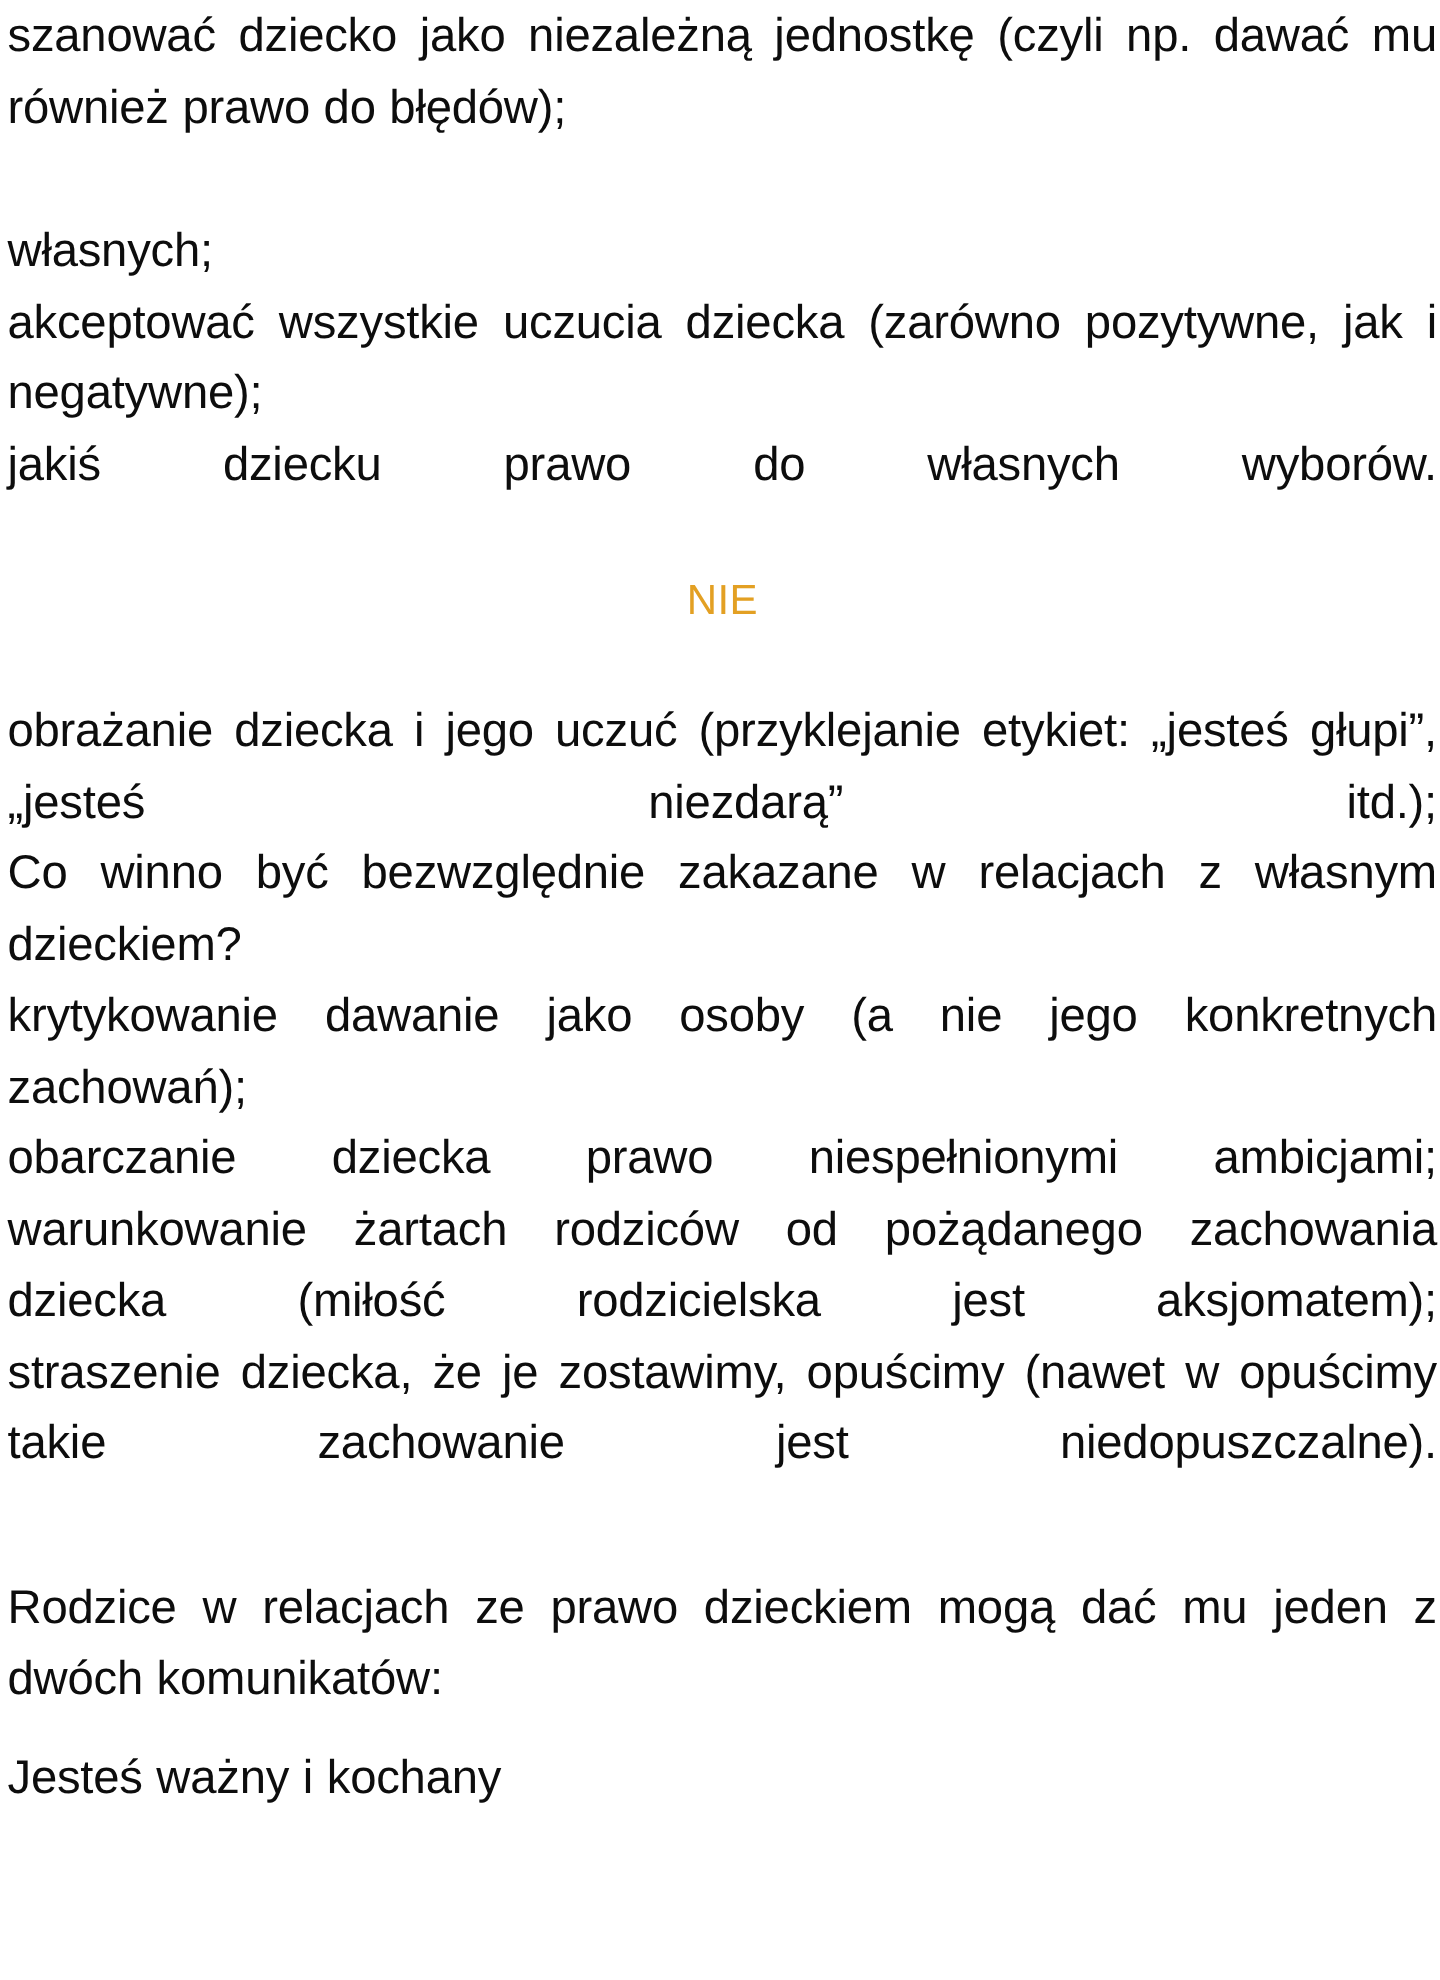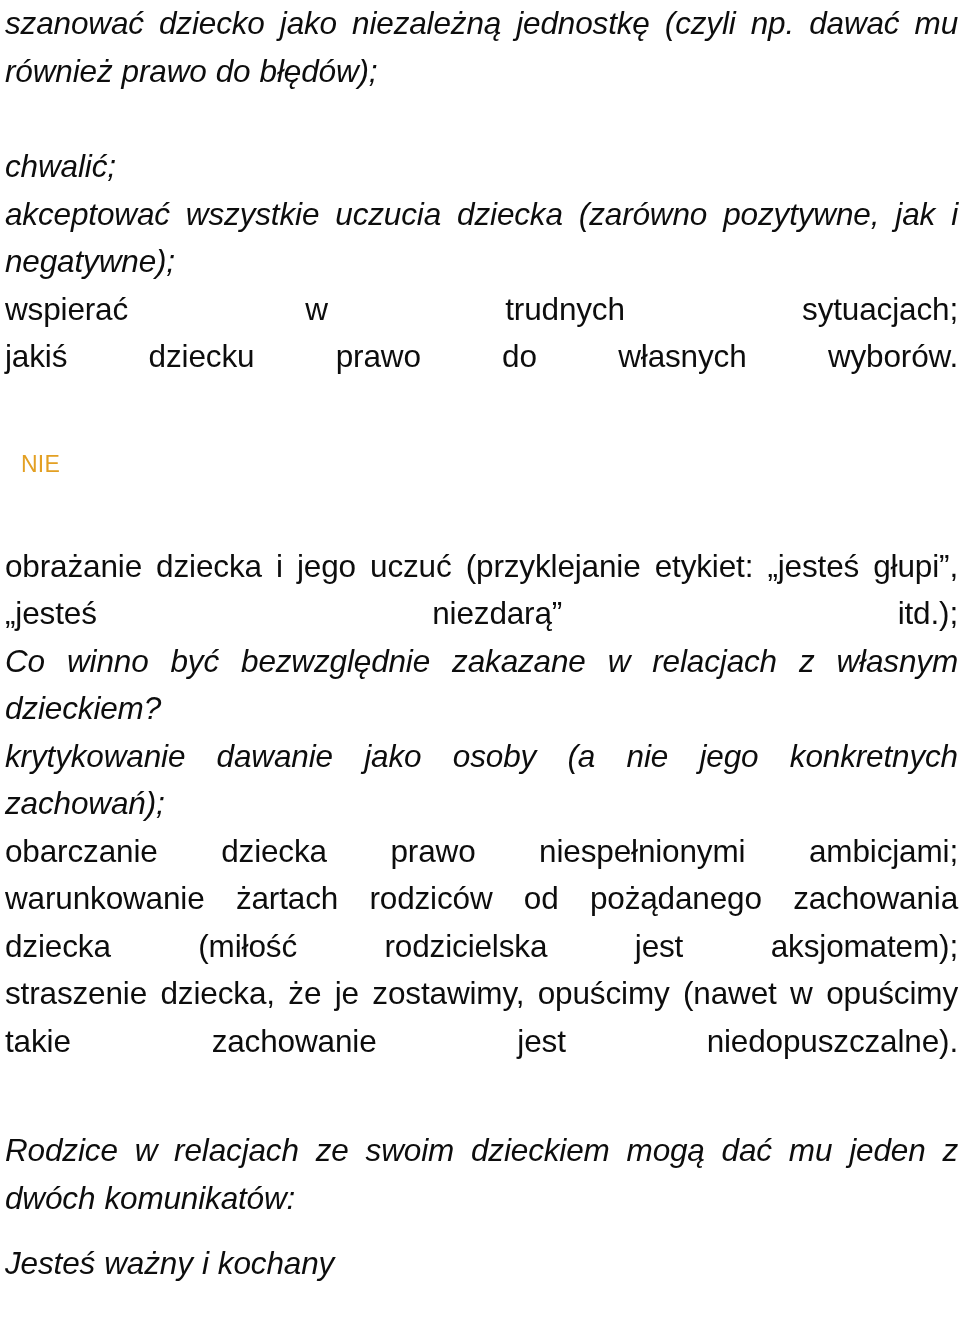--- a/index.html
+++ b/index.html
@@ -34,51 +34,49 @@
     word-spacing: 0.5px;
     margin: 0;
     hyphens: none;
   }
   
   .para.justify-last {
     text-align-last: justify;
   }
   .para.last-normal {
     text-align-last: left;
-    font-style: italic;
   }
 
   .spacer-sm { height: 18px; }
   .spacer-md { height: 48px; }
   .spacer-lg { height: 52px; }
   .spacer-xl { height: 62px; }
 
   .heading-nie {
-    font-size: 23px;
+    font-size: 28px;
     line-height: 30px;
     color: #E3A023;
-    margin: 16px;
+    margin: 0;
     letter-spacing: 0.2px;
-    text-align: left;
+    text-align: center;
   }
 </style>
 </head>
 <body>
 
 <div class="page">
 
   <p class="para last-normal">szanować dziecko jako niezależną jednostkę (czyli np. dawać mu również prawo do błędów);</p>
 
   <div class="spacer-md"></div>
 
-  <p class="para last-normal">chwalić;</p>
+  <p class="para last-normal">własnych;</p>
 
   <p class="para last-normal">akceptować wszystkie uczucia dziecka (zarówno pozytywne, jak i negatywne);</p>
 
-  <p class="para justify-last">wspierać w trudnych sytuacjach;</p>
 
   <p class="para justify-last">jakiś dziecku prawo do własnych wyborów.</p>
 
   <div class="spacer-lg"></div>
 
   <p class="heading-nie">NIE</p>
 
   <div class="spacer-md"></div>
 
   <p class="para justify-last">obrażanie dziecka i jego uczuć (przyklejanie etykiet: „jesteś głupi”, „jesteś niezdarą” itd.);</p>
@@ -89,19 +87,19 @@
 
 
   <p class="para justify-last">obarczanie dziecka prawo niespełnionymi ambicjami;</p>
 
   <p class="para justify-last">warunkowanie żartach rodziców od pożądanego zachowania dziecka (miłość rodzicielska jest aksjomatem);</p>
 
   <p class="para justify-last">straszenie dziecka, że je zostawimy, opuścimy (nawet w opuścimy takie zachowanie jest niedopuszczalne).</p>
 
   <div class="spacer-xl"></div>
 
-  <p class="para last-normal">Rodzice w relacjach ze swoim dzieckiem mogą dać mu jeden z dwóch komunikatów:</p>
+  <p class="para last-normal">Rodzice w relacjach ze prawo dzieckiem mogą dać mu jeden z dwóch komunikatów:</p>
 
   <div class="spacer-sm"></div>
 
   <p class="para last-normal">Jesteś ważny i kochany</p>
 
 </div>
 
 </body></html>

